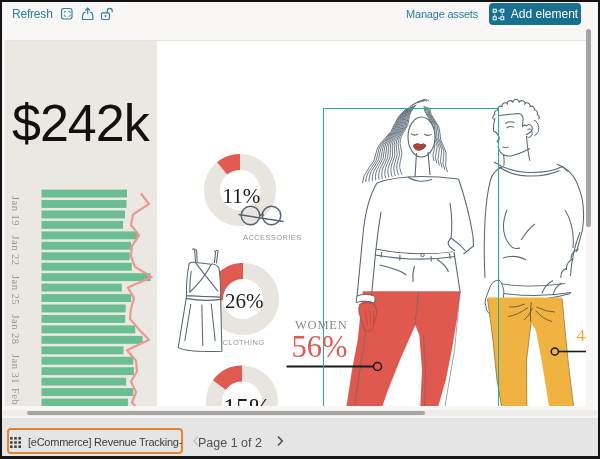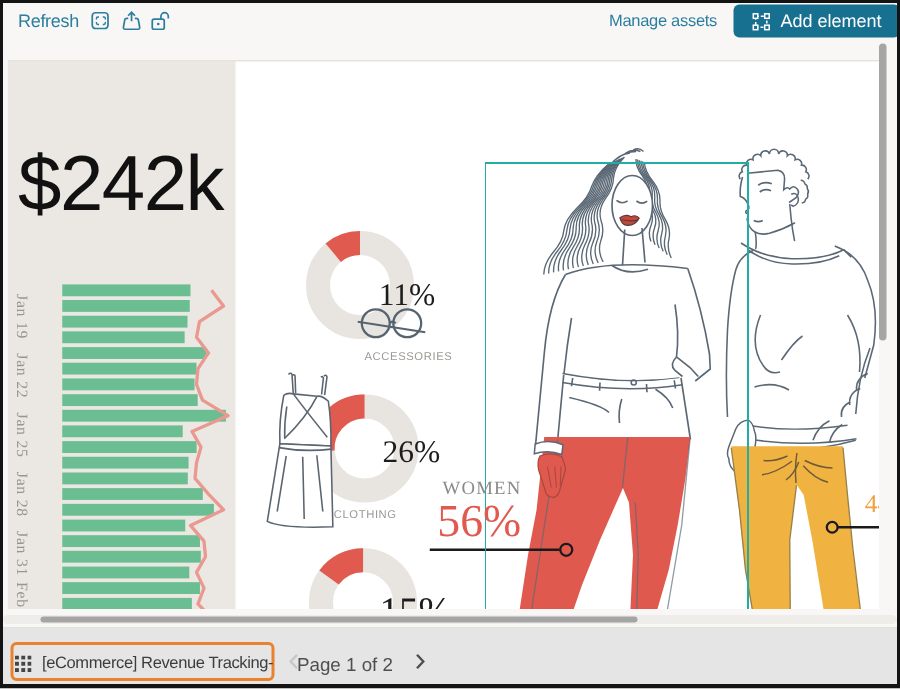--- a/index.html
+++ b/index.html
@@ -4,29 +4,29 @@
 <style>
   html,body{margin:0;padding:0;}
   body{width:600px;height:459px;position:relative;overflow:hidden;
        font-family:"Liberation Sans",sans-serif;
        background:#f8f7f5;}
   .abs{position:absolute;}
   
   #topbar{left:2px;top:2px;width:596px;height:26px;background:#f8f7f5;}
   #refresh{left:12px;top:7px;font-size:12px;letter-spacing:-0.2px;color:#2b7e9f;}
   #massets{left:406px;top:8px;font-size:11px;letter-spacing:-0.2px;color:#2b7e9f;}
-  #addbtn{left:489px;top:3px;width:111px;height:22px;background:#17708f;border-radius:4px;
+  #addbtn{left:489px;top:3px;width:92px;height:22px;background:#17708f;border-radius:4px;
           color:#fff;font-size:12px;display:flex;align-items:center;justify-content:center;gap:6px;}
   
   #canvas{left:5px;top:40px;width:581px;height:366px;background:#fff;overflow:hidden;}
   #beige{left:0;top:0;width:152px;height:366px;background:#ebe8e3;}
   #total{left:7px;top:26px;font-size:12.5px;font-weight:bold;color:#8b8885;letter-spacing:0.6px;line-height:21px;}
   #big{left:7px;top:52.5px;font-size:52px;color:#111;letter-spacing:-1px;}
   
-  .pct{font-family:"Liberation Serif",serif;color:#1d1d1d;margin-left:30px;}
+  .pct{font-family:"Liberation Serif",serif;color:#1d1d1d;}
   .cat{font-size:7.5px;color:#9b9793;letter-spacing:0.4px;}
   #womenlbl{font-family:"Liberation Serif",serif;font-size:12.5px;color:#8a8a8a;letter-spacing:0.8px;}
   #w56{font-family:"Liberation Serif",serif;font-size:30.5px;color:#e05a50;}
   
   #hthumb{left:27px;top:411px;width:398px;height:4px;background:#a5a5a5;border-radius:2px;}
   #vthumb{left:586px;top:29px;width:5px;height:198px;background:#a5a5a5;border-radius:3px;}
   
   #footer{left:2px;top:418px;width:596px;height:38px;background:#e5e5e5;border-top:1px solid #e3e1de;}
   #tabbox{left:5px;top:9px;width:172px;height:22px;border:2px solid #e8822d;border-radius:4px;}
   #tabtxt{left:26px;top:17px;font-size:11px;letter-spacing:-0.25px;color:#3d3d3d;}

